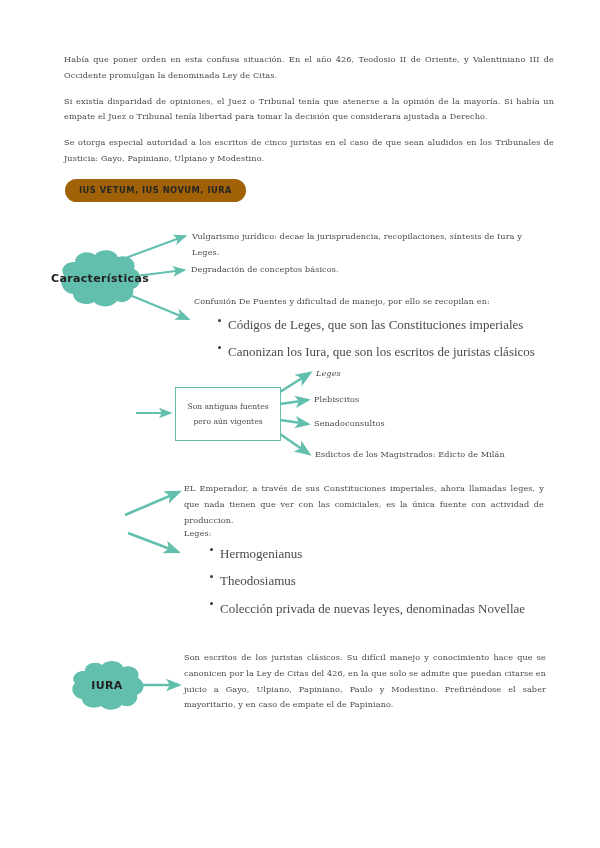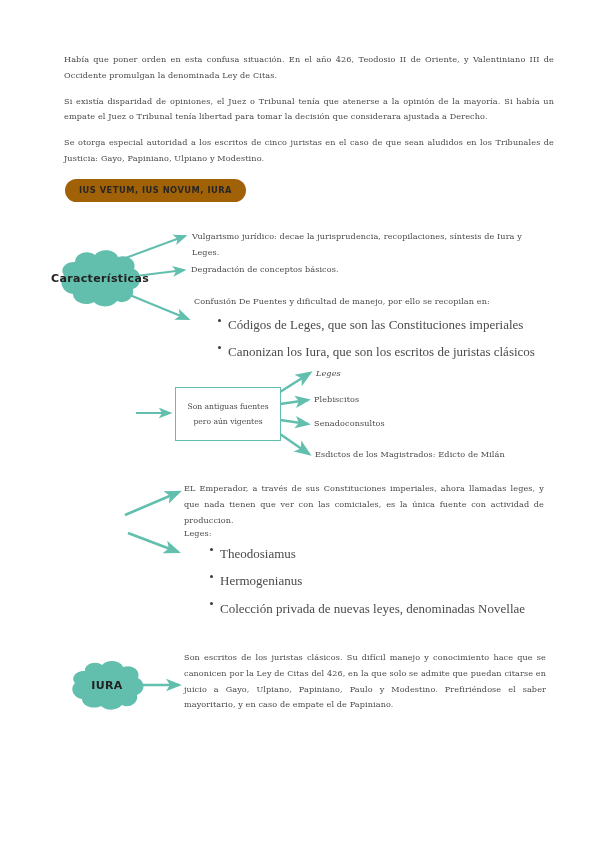--- a/index.html
+++ b/index.html
@@ -245,22 +245,22 @@
   <div class="leaf-label" style="left:306px; top:394px;">Plebiscitos</div>
   <div class="leaf-label" style="left:306px; top:418px;">Senadoconsultos</div>
   <div class="leaf-label" style="left:307px; top:449px;">Esdictos de los Magistrados: Edicto de Milán</div>
 
 
   <div class="branch-text justify" style="left:176px; top:481px; width:360px;">EL Emperador, a través de sus Constituciones imperiales, ahora llamadas leges, y que nada tienen que ver con las comiciales, es la única fuente con actividad de produccion.</div>
 
   <div class="branch-text" style="left:176px; top:526px;">Leges:</div>
 
   <ul class="bullets" style="position:absolute; left:196px; top:541px; width:340px;">
+    <li>Hermogenianus</li>
     <li>Theodosiamus</li>
-    <li>Hermogenianus</li>
     <li>Colección privada de nuevas leyes, denominadas Novellae</li>
   </ul>
 
   <div class="cloud-node" style="left:58px; top:659px; width:82px; height:52px;">
     <svg class="cloud-svg" viewBox="0 0 82 52" preserveAspectRatio="none">
       <path d="M19,12 C18,5 30,1 36,6 C41,0 54,1 57,8 C66,5 75,11 72,19
                C80,23 79,33 71,36 C73,44 63,50 56,46 C51,52 40,52 35,47
                C27,51 16,47 16,40 C8,39 3,30 9,24 C4,18 11,11 19,12 Z" fill="#62bfae"></path>
     </svg>
     <span class="cloud-label">IURA</span>

